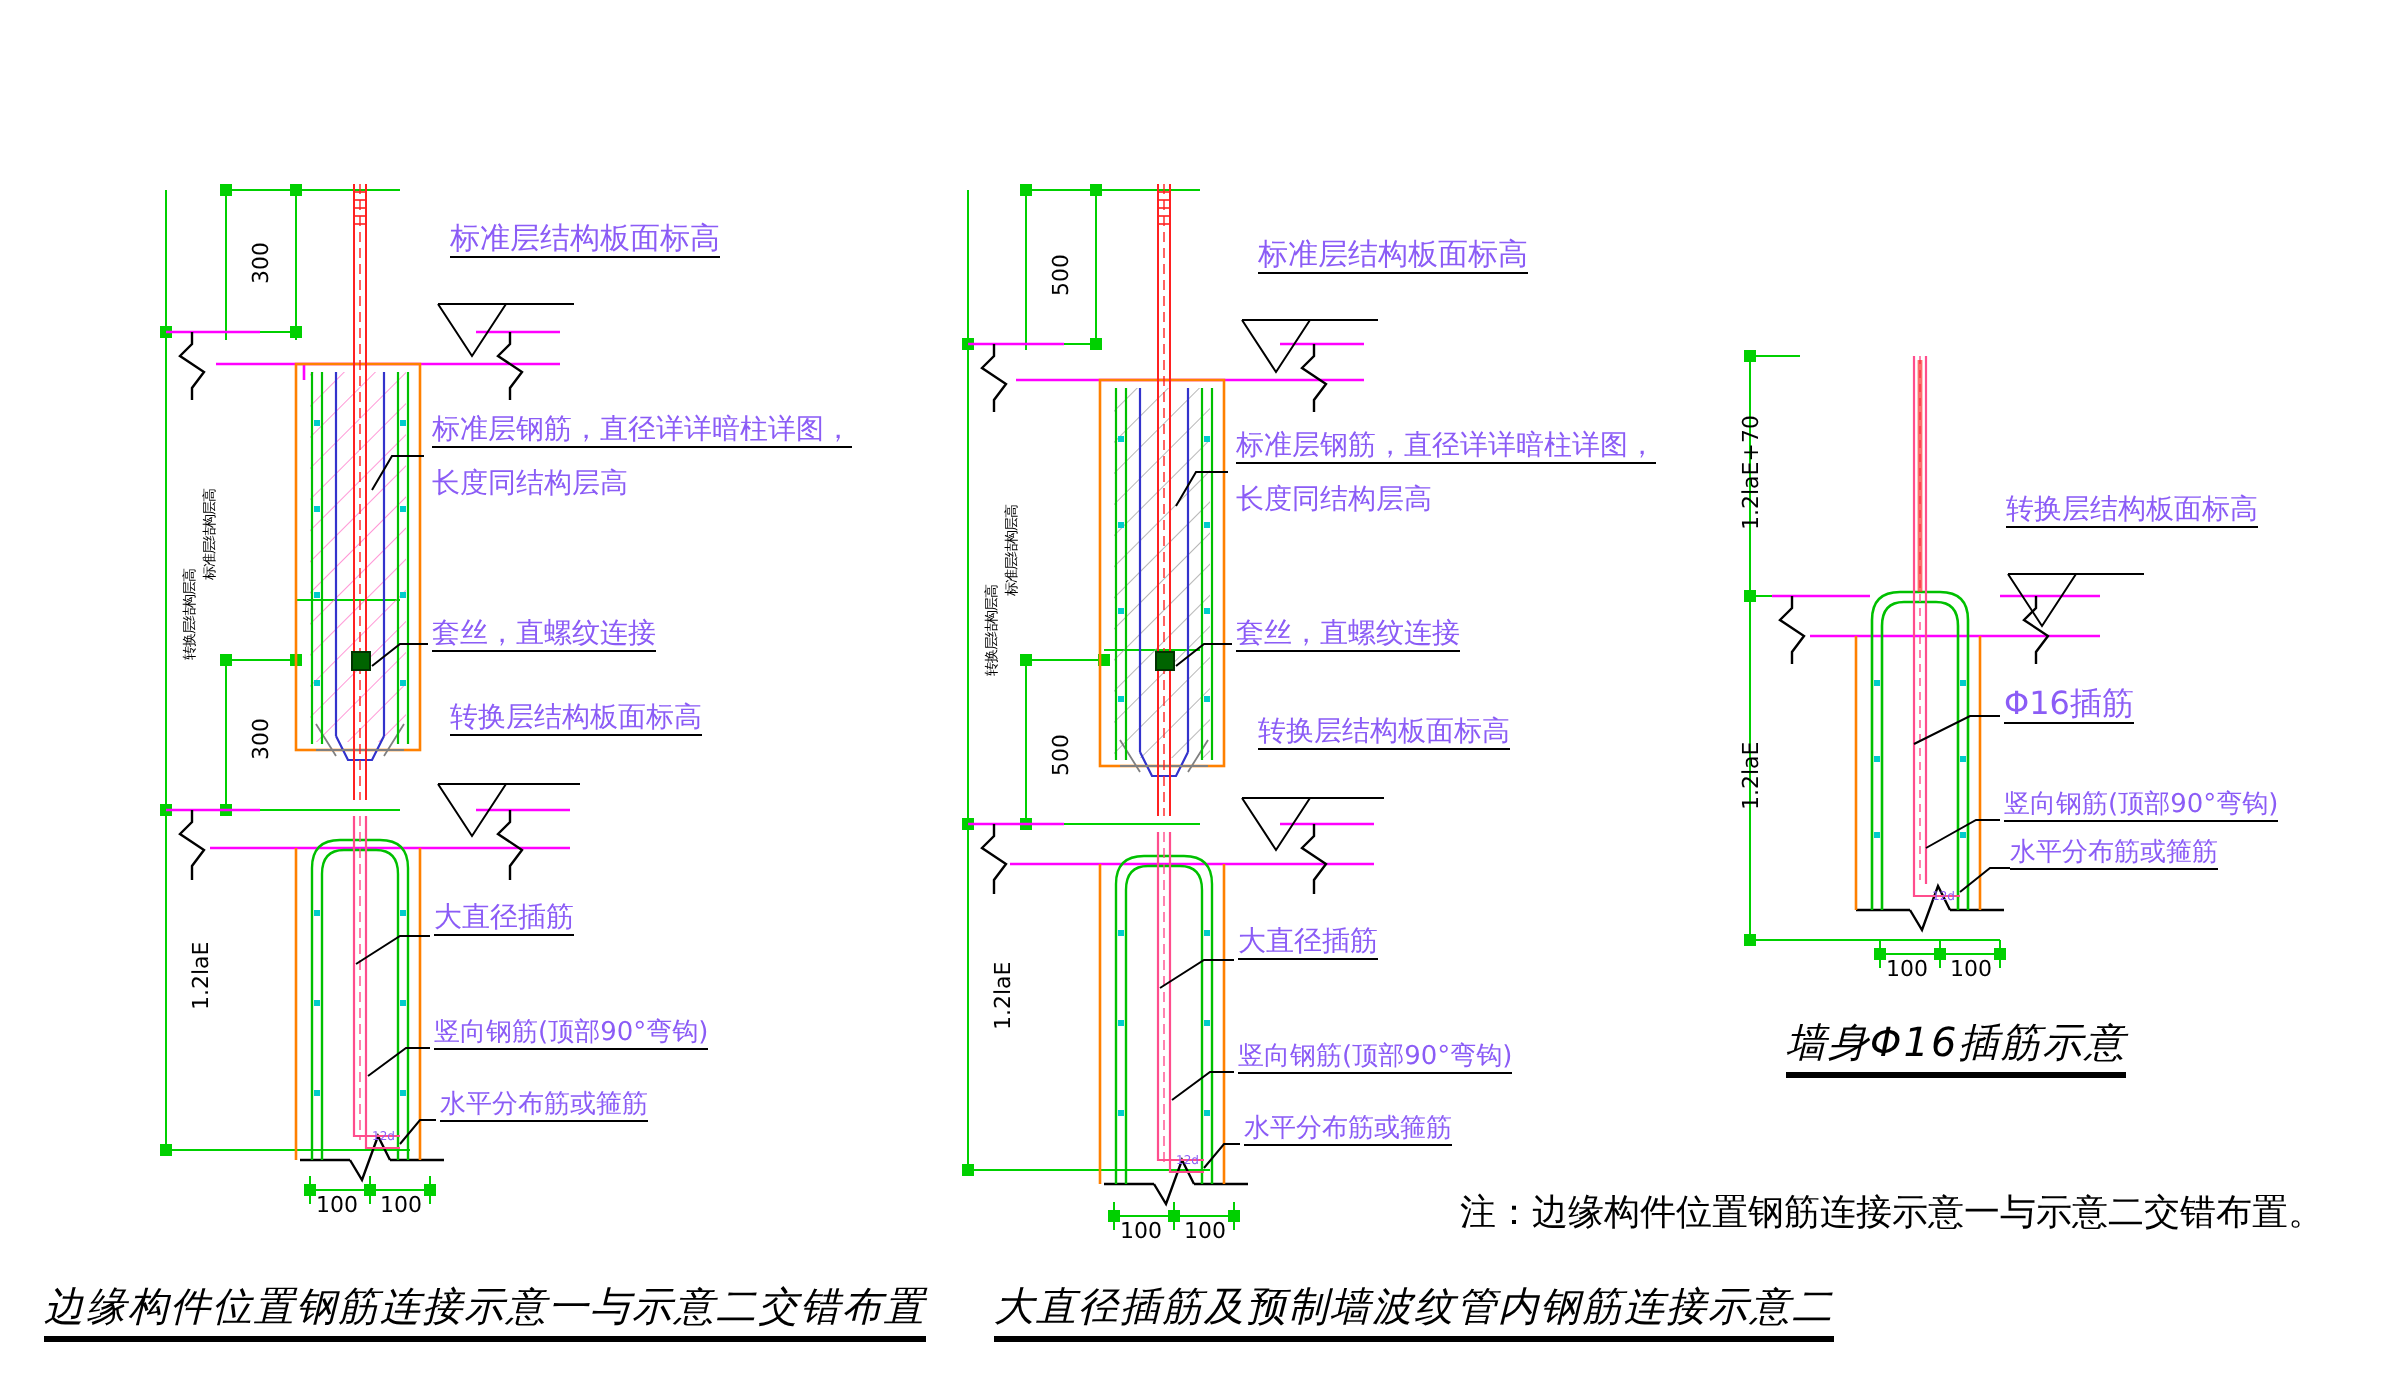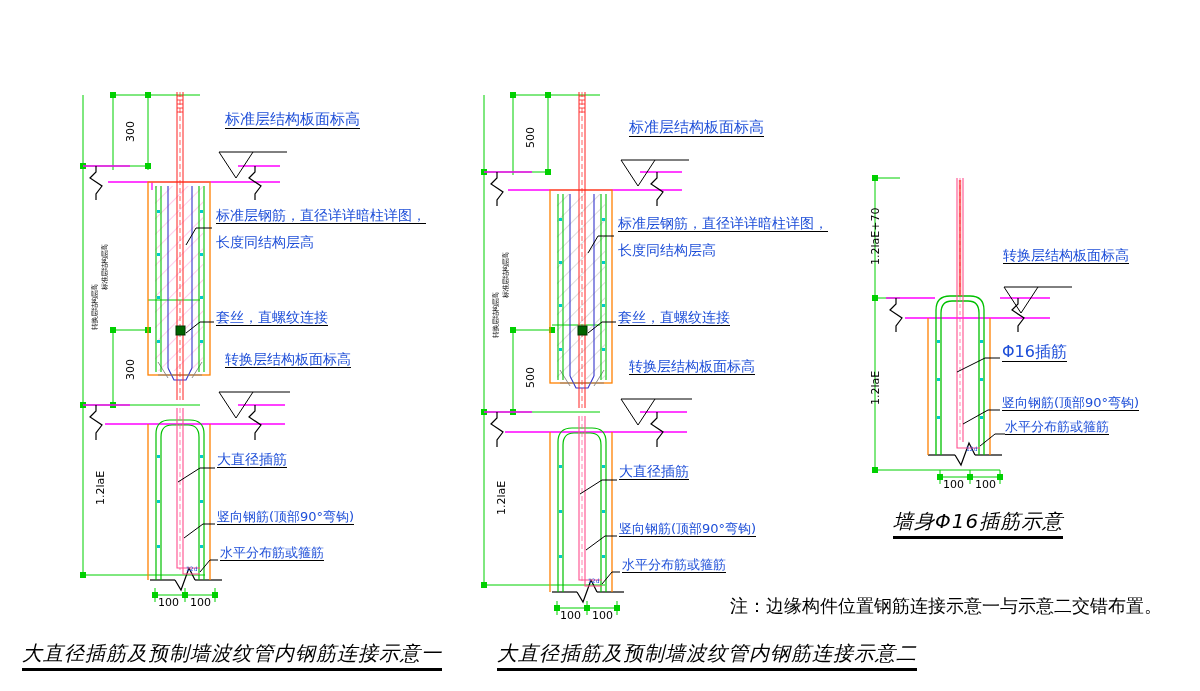--- a/index.html
+++ b/index.html
@@ -1,19 +1,19 @@
 <!DOCTYPE html>
 <html><head>
 <meta charset="utf-8">
 <style>
   html,body{margin:0;padding:0;background:#ffffff;}
   body{width:1200px;height:691px;position:relative;overflow:hidden;
        font-family:"DejaVu Sans","Liberation Sans",sans-serif;color:#000;}
   .stage{position:absolute;inset:0;}
-  .lbl{position:absolute;white-space:nowrap;color:#1d4ed8;line-height:1;}
+  .lbl{position:absolute;white-space:nowrap;color:#8b5cf6;line-height:1;}
   .cn{font-family:"DejaVu Sans","Liberation Sans",sans-serif;}
   .uline{border-bottom:1.2px solid #000;padding-bottom:1px;}
   .title{position:absolute;white-space:nowrap;font-size:20px;letter-spacing:1px;font-style:italic;}
   .title .bar{display:block;border-bottom:3px solid #000;margin-top:1px;}
   .vtxt{position:absolute;white-space:nowrap;transform-origin:0 0;
         transform:rotate(-90deg);font-size:9px;letter-spacing:0px;}
   .vtxt2{position:absolute;white-space:nowrap;transform-origin:0 0;
         transform:rotate(-90deg);font-size:7px;letter-spacing:-0.5px;}
   .dimtxt{position:absolute;font-size:11px;white-space:nowrap;}
   svg{position:absolute;left:0;top:0;overflow:visible;}
@@ -420,21 +420,21 @@
 <div class="lbl cn uline" style="left:225px; top:112px; font-size:15px;">标准层结构板面标高</div>
 <div class="lbl cn uline" style="left:216px; top:208px; font-size:14px;">标准层钢筋，直径详详暗柱详图，</div>
 <div class="lbl cn" style="left:216px; top:235px; font-size:14px;">长度同结构层高</div>
 <div class="lbl cn uline" style="left:216px; top:310px; font-size:14px;">套丝，直螺纹连接</div>
 <div class="lbl cn uline" style="left:225px; top:352px; font-size:14px;">转换层结构板面标高</div>
 <div class="lbl cn uline" style="left:217px; top:452px; font-size:14px;">大直径插筋</div>
 <div class="lbl cn uline" style="left:217px; top:510px; font-size:13px;">竖向钢筋(顶部90°弯钩)</div>
 <div class="lbl cn uline" style="left:220px; top:546px; font-size:13px;">水平分布筋或箍筋</div>
 
 <div class="title" style="left:22px; top:640px;">
-  <span>大直径插筋及预制墙波纹管内钢筋连接示意一</span>
+  <span>边缘构件位置钢筋连接示意一与示意二交错布置</span>
   <span class="bar"></span>
 </div>
 
 <div class="dimtxt vtxt" style="left:524px; top:148px;">500</div>
 <div class="dimtxt vtxt" style="left:524px; top:388px;">500</div>
 <div class="dimtxt vtxt" style="left:495px; top:515px;">1.2laE</div>
 <div class="vtxt2" style="left:501px; top:298px;">标准层结构层高</div>
 <div class="vtxt2" style="left:491px; top:338px;">转换层结构层高</div>
 <div class="dimtxt" style="left:560px; top:609px;">100</div>
 <div class="dimtxt" style="left:592px; top:609px;">100</div>

